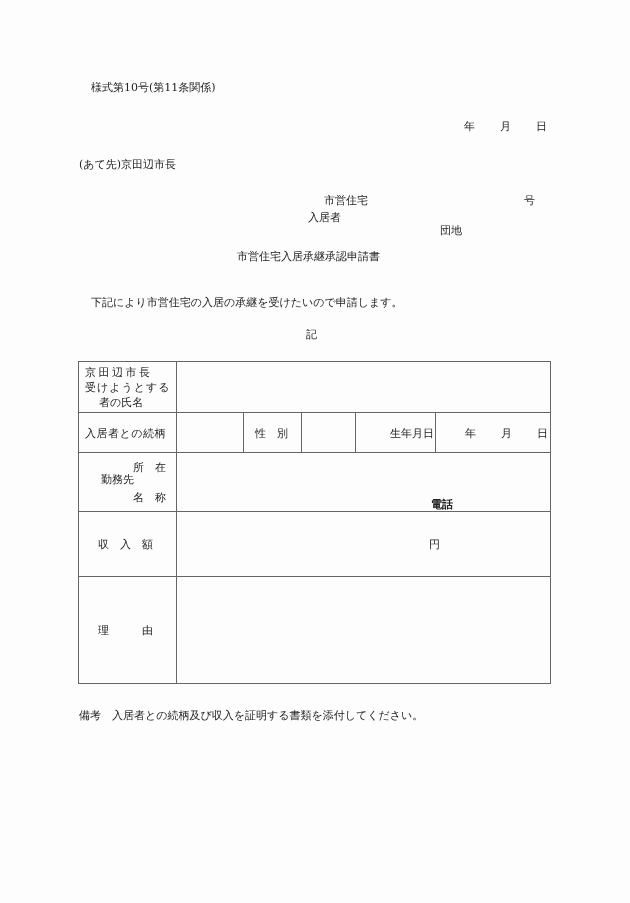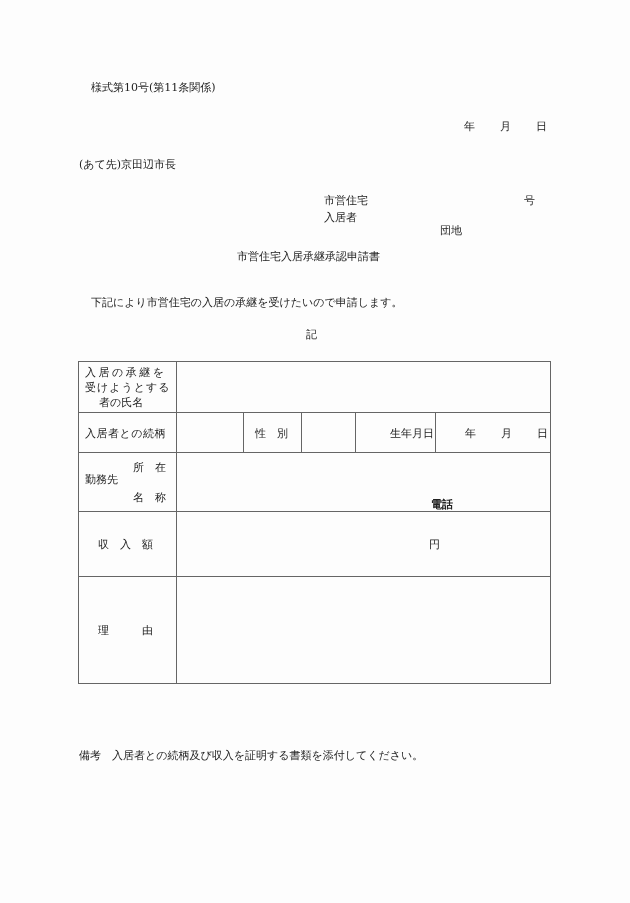--- a/index.html
+++ b/index.html
@@ -22,21 +22,21 @@
 
   <div class="abs" style="left:464px;top:119px;">年</div>
   <div class="abs" style="left:500px;top:119px;">月</div>
   <div class="abs" style="left:536px;top:119px;">日</div>
 
   <div class="abs" style="left:79px;top:157px;">(あて先)京田辺市長</div>
 
   <div class="abs" style="left:324px;top:193px;">市営住宅</div>
   <div class="abs" style="left:440px;top:193px;margin-top:30px;">団地</div>
   <div class="abs" style="left:524px;top:193px;">号</div>
-  <div class="abs" style="left:324px;top:210px;">入居者</div>
+  <div class="abs" style="left:308px;top:210px;">入居者</div>
 
   <div class="abs" style="left:237px;top:249px;">市営住宅入居承継承認申請書</div>
 
   <div class="abs" style="left:91px;top:287px;margin-top:8px;">下記により市営住宅の入居の承継を受けたいので申請します。</div>
 
   <div class="abs" style="left:306px;top:327px;">記</div>
 
   <div class="tbl">
 
     <div class="hl" style="left:0;top:50px;width:471px;"></div>
@@ -44,42 +44,42 @@
     <div class="hl" style="left:0;top:149px;width:471px;"></div>
     <div class="hl" style="left:0;top:214px;width:471px;"></div>
 
     <div class="vl" style="left:97px;top:0;height:321px;"></div>
 
     <div class="vl" style="left:164px;top:50px;height:40px;"></div>
     <div class="vl" style="left:222px;top:50px;height:40px;"></div>
     <div class="vl" style="left:276px;top:50px;height:40px;"></div>
     <div class="vl" style="left:356px;top:50px;height:40px;"></div>
 
-    <div class="cell-txt spaced" style="left:6px;top:3px;letter-spacing:2.5px;">入居の承継を</div>
+    <div class="cell-txt spaced" style="left:6px;top:3px;letter-spacing:2.5px;">京田辺市長</div>
     <div class="cell-txt" style="left:6px;top:18px;letter-spacing:1px;">受けようとする</div>
     <div class="cell-txt" style="left:20px;top:33px;">者の氏名</div>
     <div style="position:absolute;left:99px;top:1px;width:370px;height:48px;"></div>
 
     <div class="cell-txt" style="left:6px;top:64px;letter-spacing:0.5px;text-align:center;">入居者との続柄</div>
     <div style="position:absolute;left:99px;top:51px;width:64px;height:38px;"></div>
     <div class="cell-txt" style="left:176px;top:64px;">性　別</div>
     <div style="position:absolute;left:224px;top:51px;width:51px;height:38px;"></div>
     <div class="cell-txt" style="left:292px;top:64px;margin-left:19px;">生年月日</div>
     <div class="cell-txt" style="left:386px;top:64px;">年</div>
     <div class="cell-txt" style="left:422px;top:64px;">月</div>
     <div class="cell-txt" style="left:458px;top:64px;">日</div>
 
-    <div class="cell-txt" style="left:6px;top:110px;">勤務先</div>
+    <div class="cell-txt" style="left:22px;top:110px;">勤務先</div>
     <div class="cell-txt" style="left:54px;top:98px;text-align:center;">所　在</div>
     <div class="cell-txt" style="left:54px;top:128px;">名　称</div>
     <div class="cell-txt" style="left:352px;top:135px;font-weight:bold;">電話</div>
     <div style="position:absolute;left:99px;top:91px;width:370px;height:57px;"></div>
 
     <div class="cell-txt" style="left:19px;top:175px;">収　入　額</div>
     <div class="cell-txt" style="left:350px;top:175px;">円</div>
     <div style="position:absolute;left:99px;top:150px;width:370px;height:63px;"></div>
 
     <div class="cell-txt" style="left:19px;top:261px;">理　　　由</div>
     <div style="position:absolute;left:99px;top:215px;width:370px;height:106px;"></div>
   </div>
 
-  <div class="abs" style="left:79px;top:708px;margin-top:40px;">備考　入居者との続柄及び収入を証明する書類を添付してください。</div>
+  <div class="abs" style="left:79px;top:708px;">備考　入居者との続柄及び収入を証明する書類を添付してください。</div>
 </div>
 
 </body></html>

